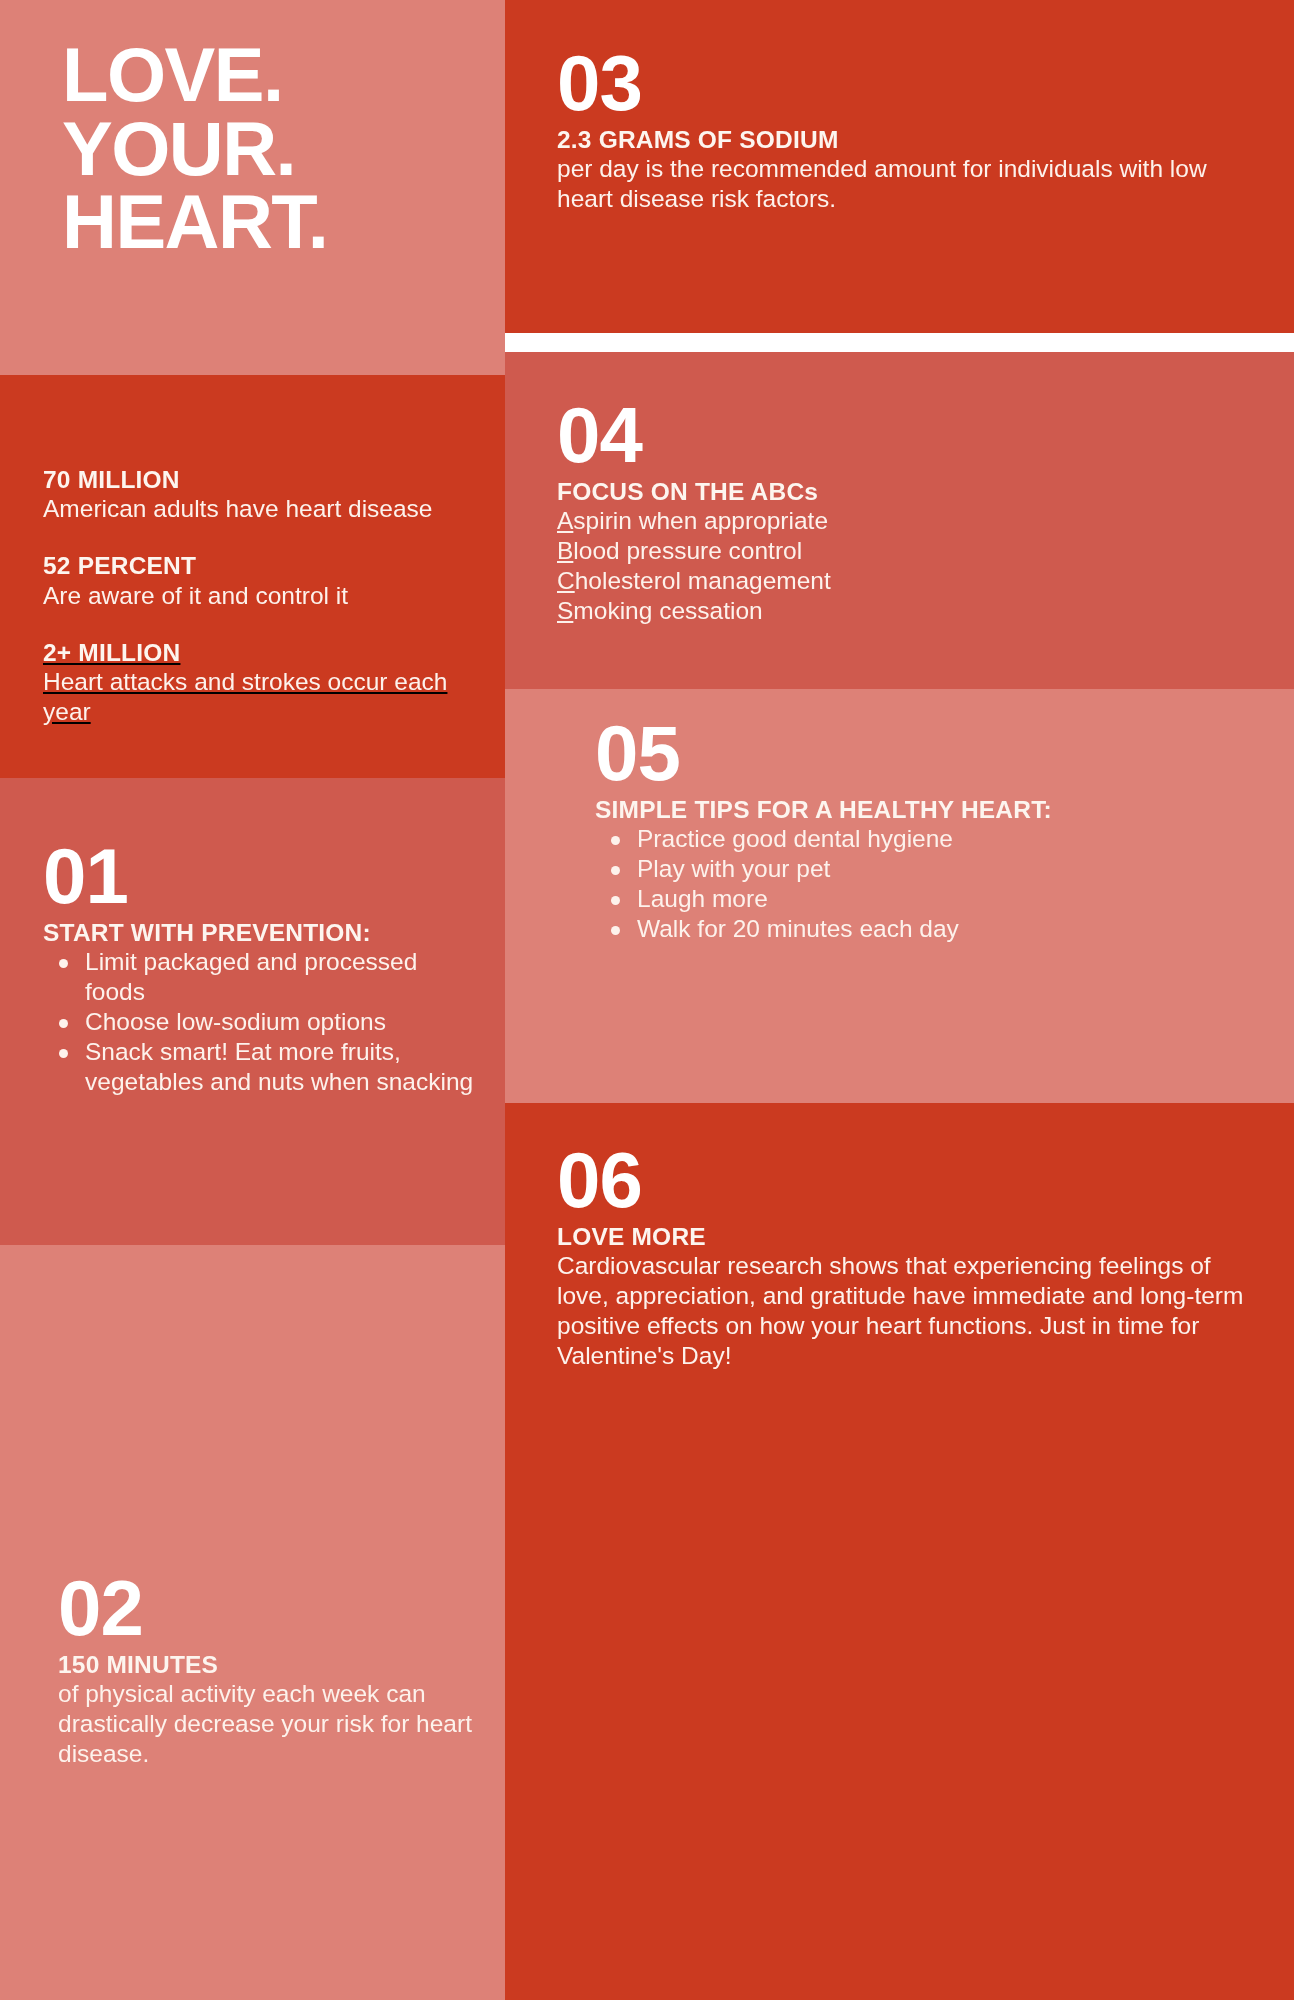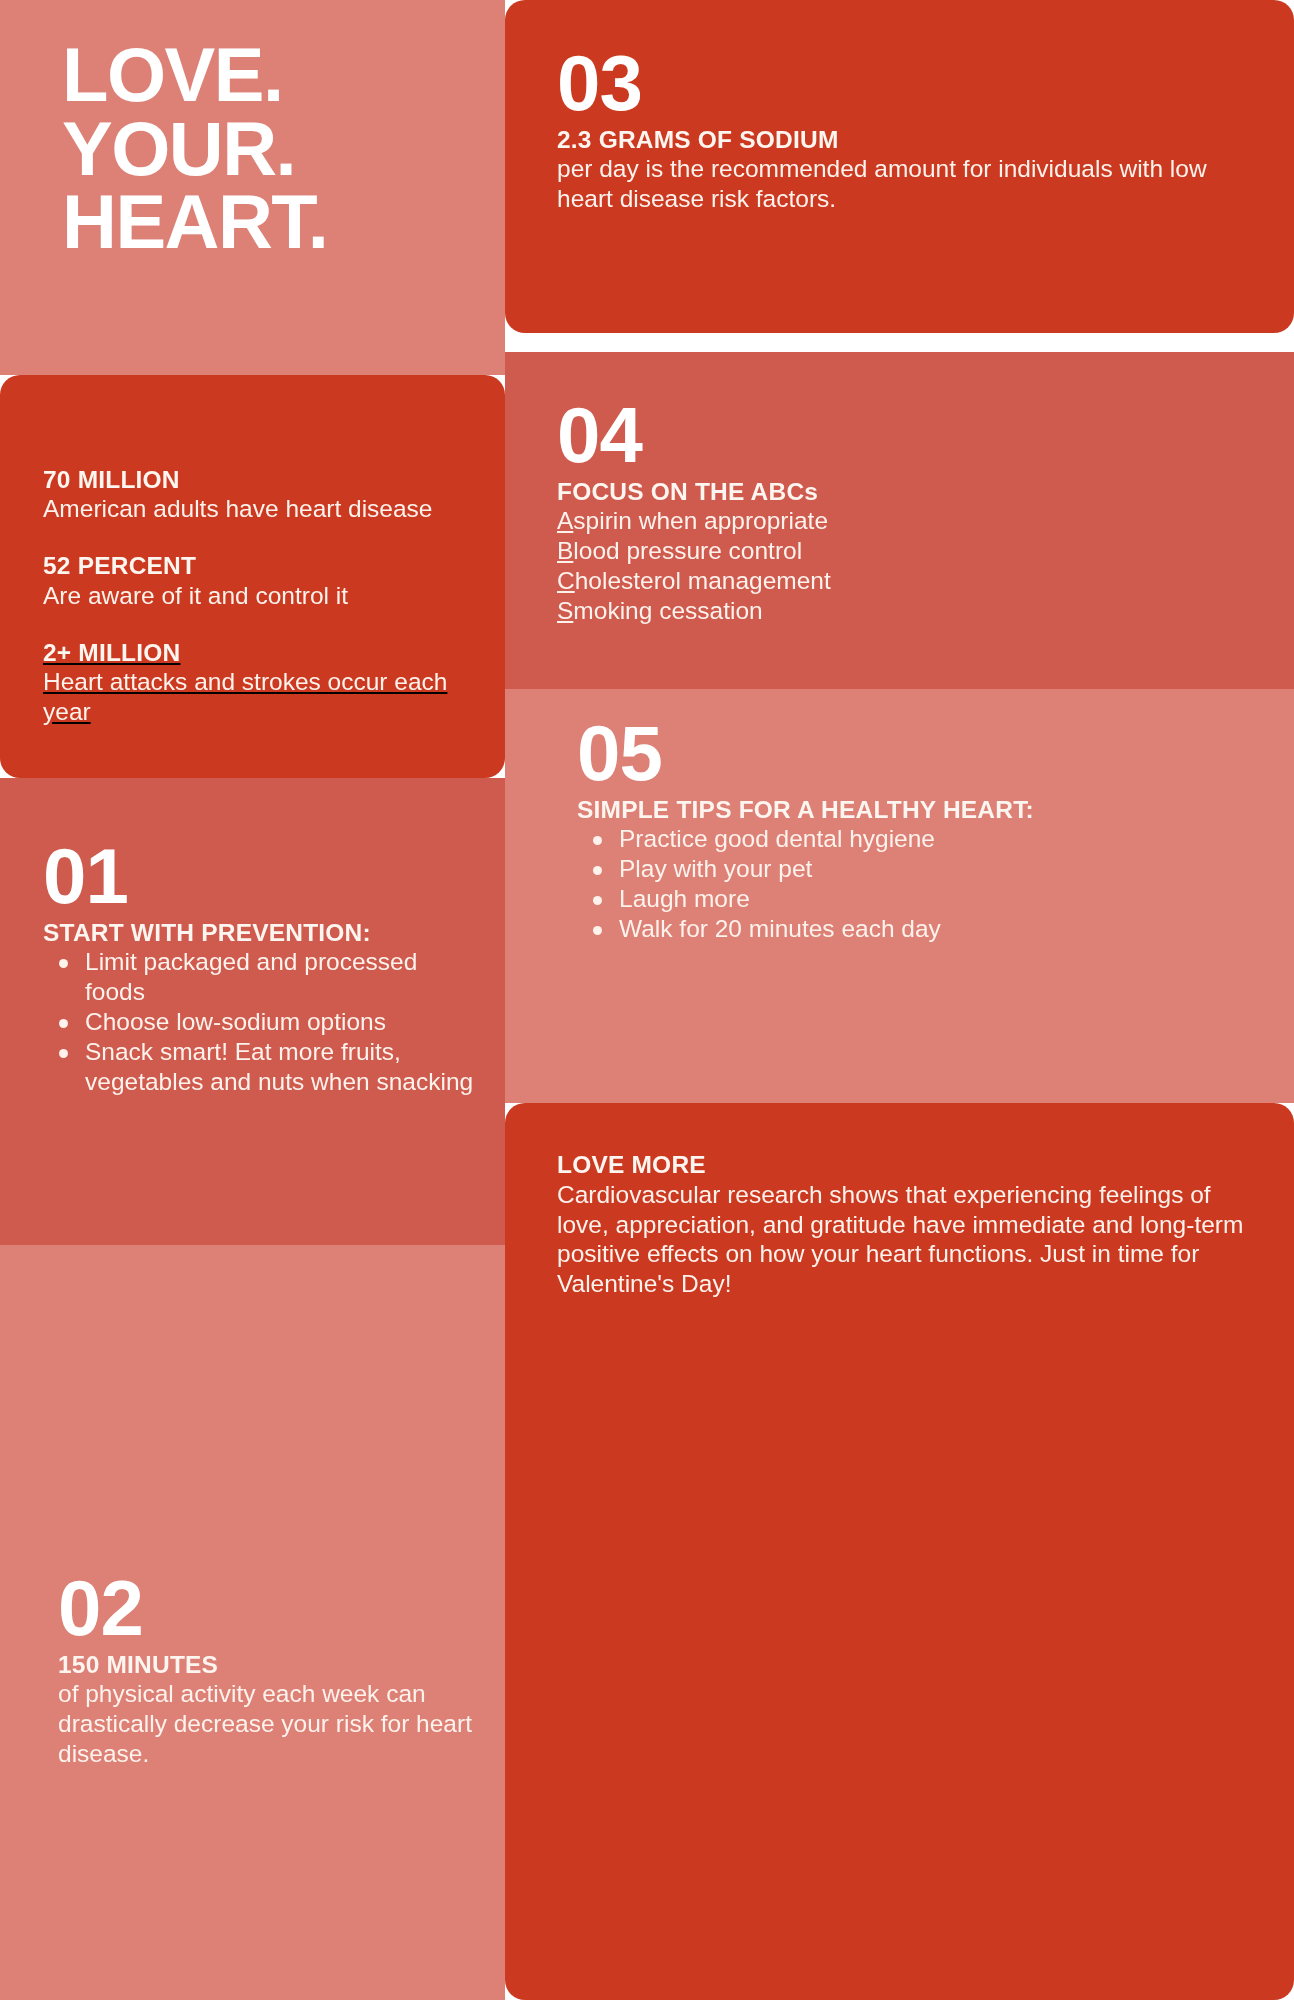--- a/index.html
+++ b/index.html
@@ -10,21 +10,21 @@
     font-family:"Liberation Sans", sans-serif;
     position:relative;
     overflow:hidden;
   }
   .canvas { position:relative; width:1294px; height:2000px; background:#ffffff; }
   .block { position:absolute; }
 
   
   .bg-light { background:#dd8177; }
   .bg-mid   { background:#cf5a4e; }
-  .bg-dark  { background:#cb3a20;border-radius:20px; }
+  .bg-dark  { background:#cb3a20; }
 
   
   .title-block { left:0; top:0; width:505px; height:375px; }
   .title-inner { padding:38px 0 0 62px; }
   .title-line {
     color:#ffffff;
     font-weight:bold;
     font-size:76px;
     line-height:0.97;
     letter-spacing:-1.5px;
@@ -96,21 +96,21 @@
   .s02-inner { padding:328px 30px 0 58px; }
 
   
   .s03-block { left:505px; top:0; width:789px; height:333px; }
   .s03-inner { padding:48px 30px 0 52px; }
 
   .s04-block { left:505px; top:352px; width:789px; height:356px; }
   .s04-inner { padding:48px 30px 0 52px; }
 
   .s05-block { left:505px; top:689px; width:789px; height:414px; }
-  .s05-inner { padding:29px 30px 0 72px; }
+  .s05-inner { padding:29px 30px 0 72px;margin-left:18px; }
 
   .s06-block { left:505px; top:1103px; width:789px; height:897px; }
   .s06-inner { padding:42px 30px 0 52px; }
 </style>
 </head>
 <body>
 
 <div class="canvas">
 
   <div class="block bg-light title-block">
@@ -187,18 +187,19 @@
         <li>Practice good dental hygiene</li>
         <li>Play with your pet</li>
         <li>Laugh more</li>
         <li>Walk for 20 minutes each day</li>
       </ul>
     </div>
   </div>
 
   <div class="block bg-dark s06-block">
     <div class="s06-inner">
+      <div class="num">06</div>
       <div class="head">LOVE MORE</div>
       <div class="body">Cardiovascular research shows that experiencing feelings of love, appreciation, and gratitude have immediate and long-term positive effects on how your heart functions. Just in time for Valentine's Day!</div>
     </div>
   </div>
 
 </div>
 
 </body></html>

